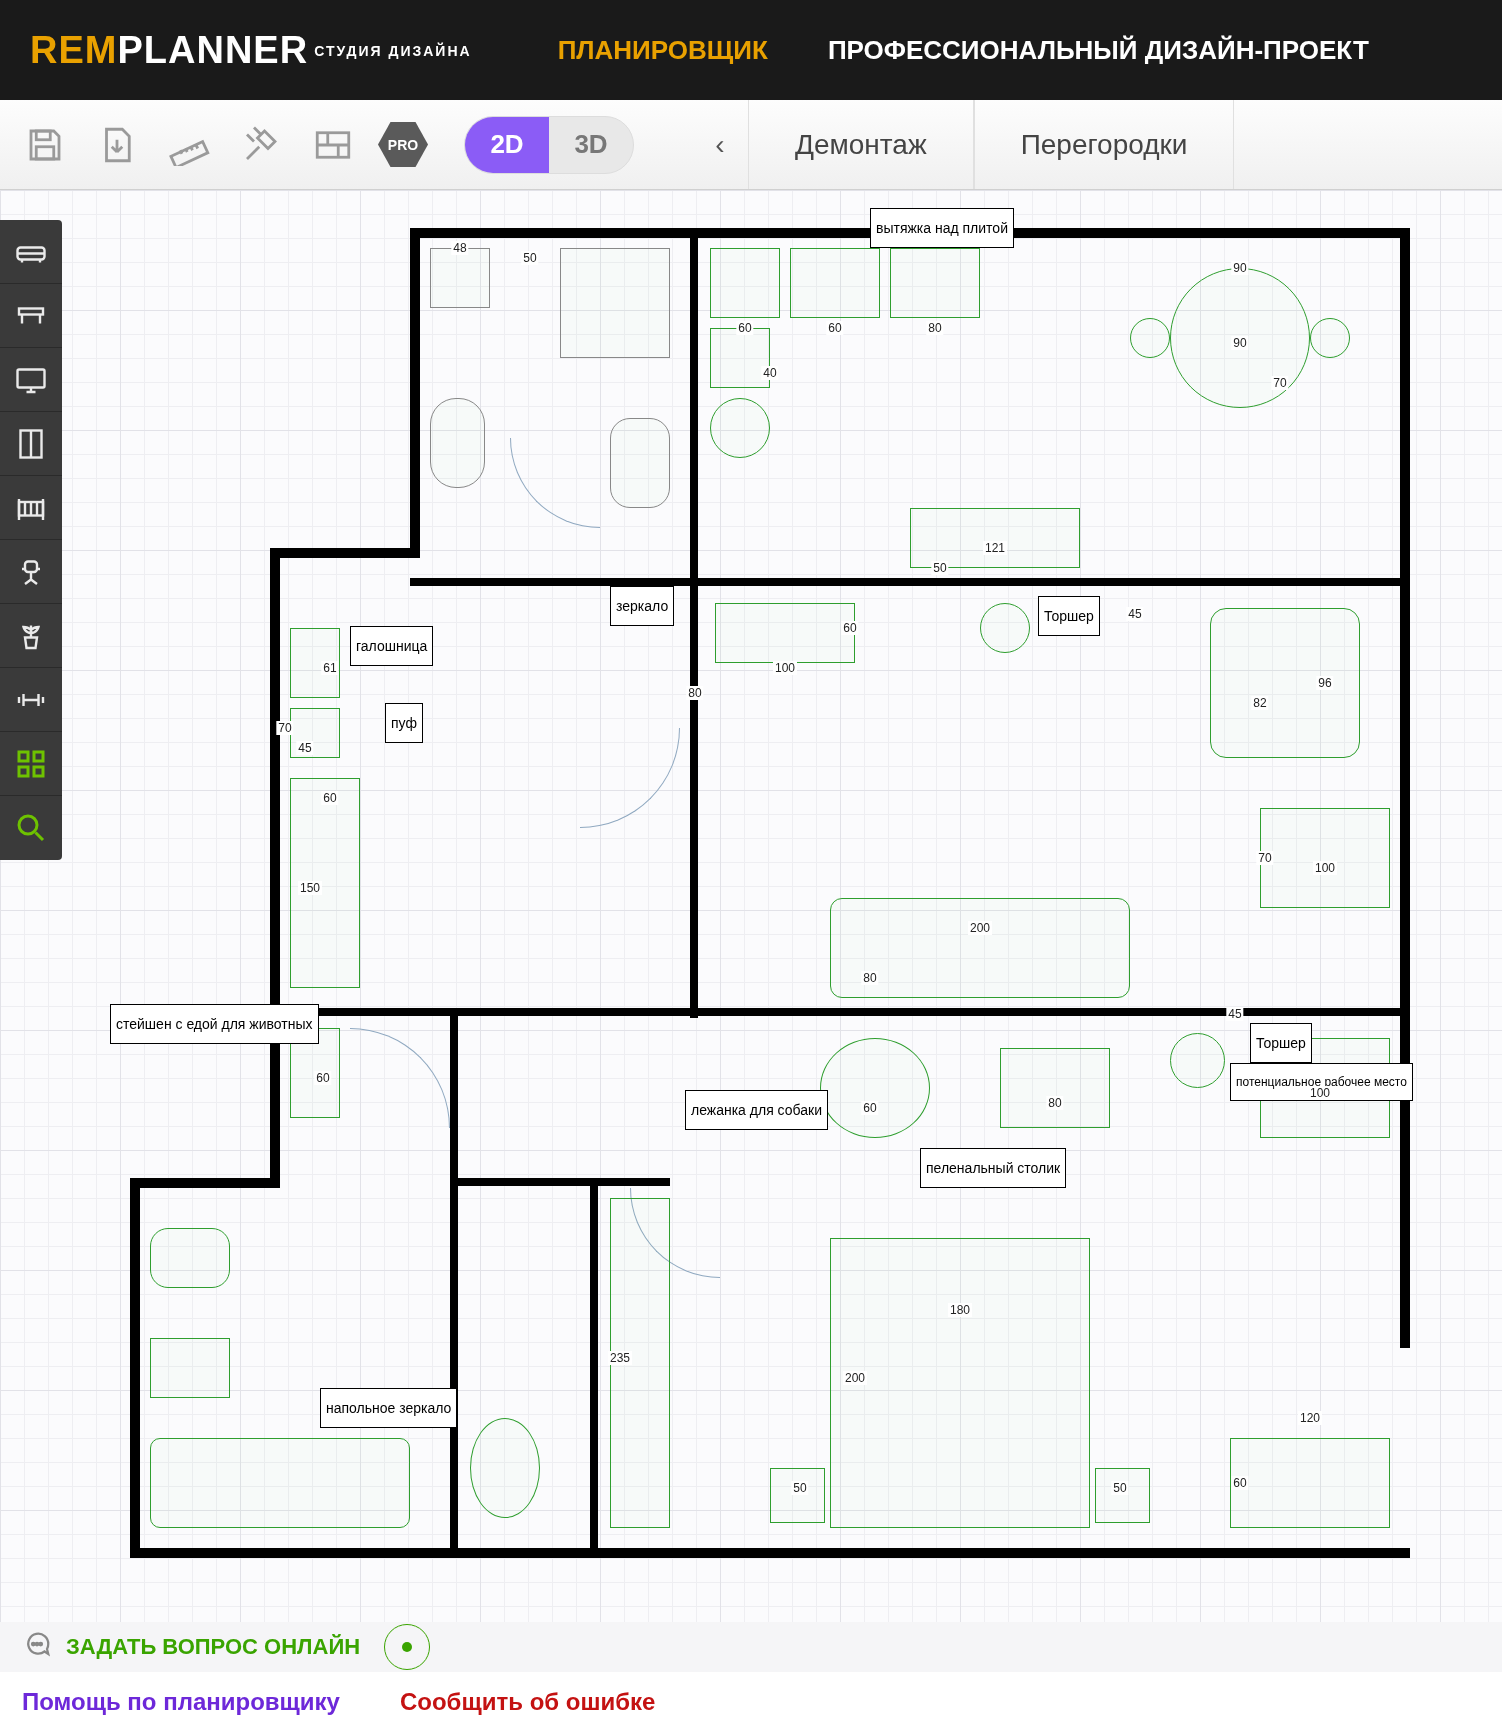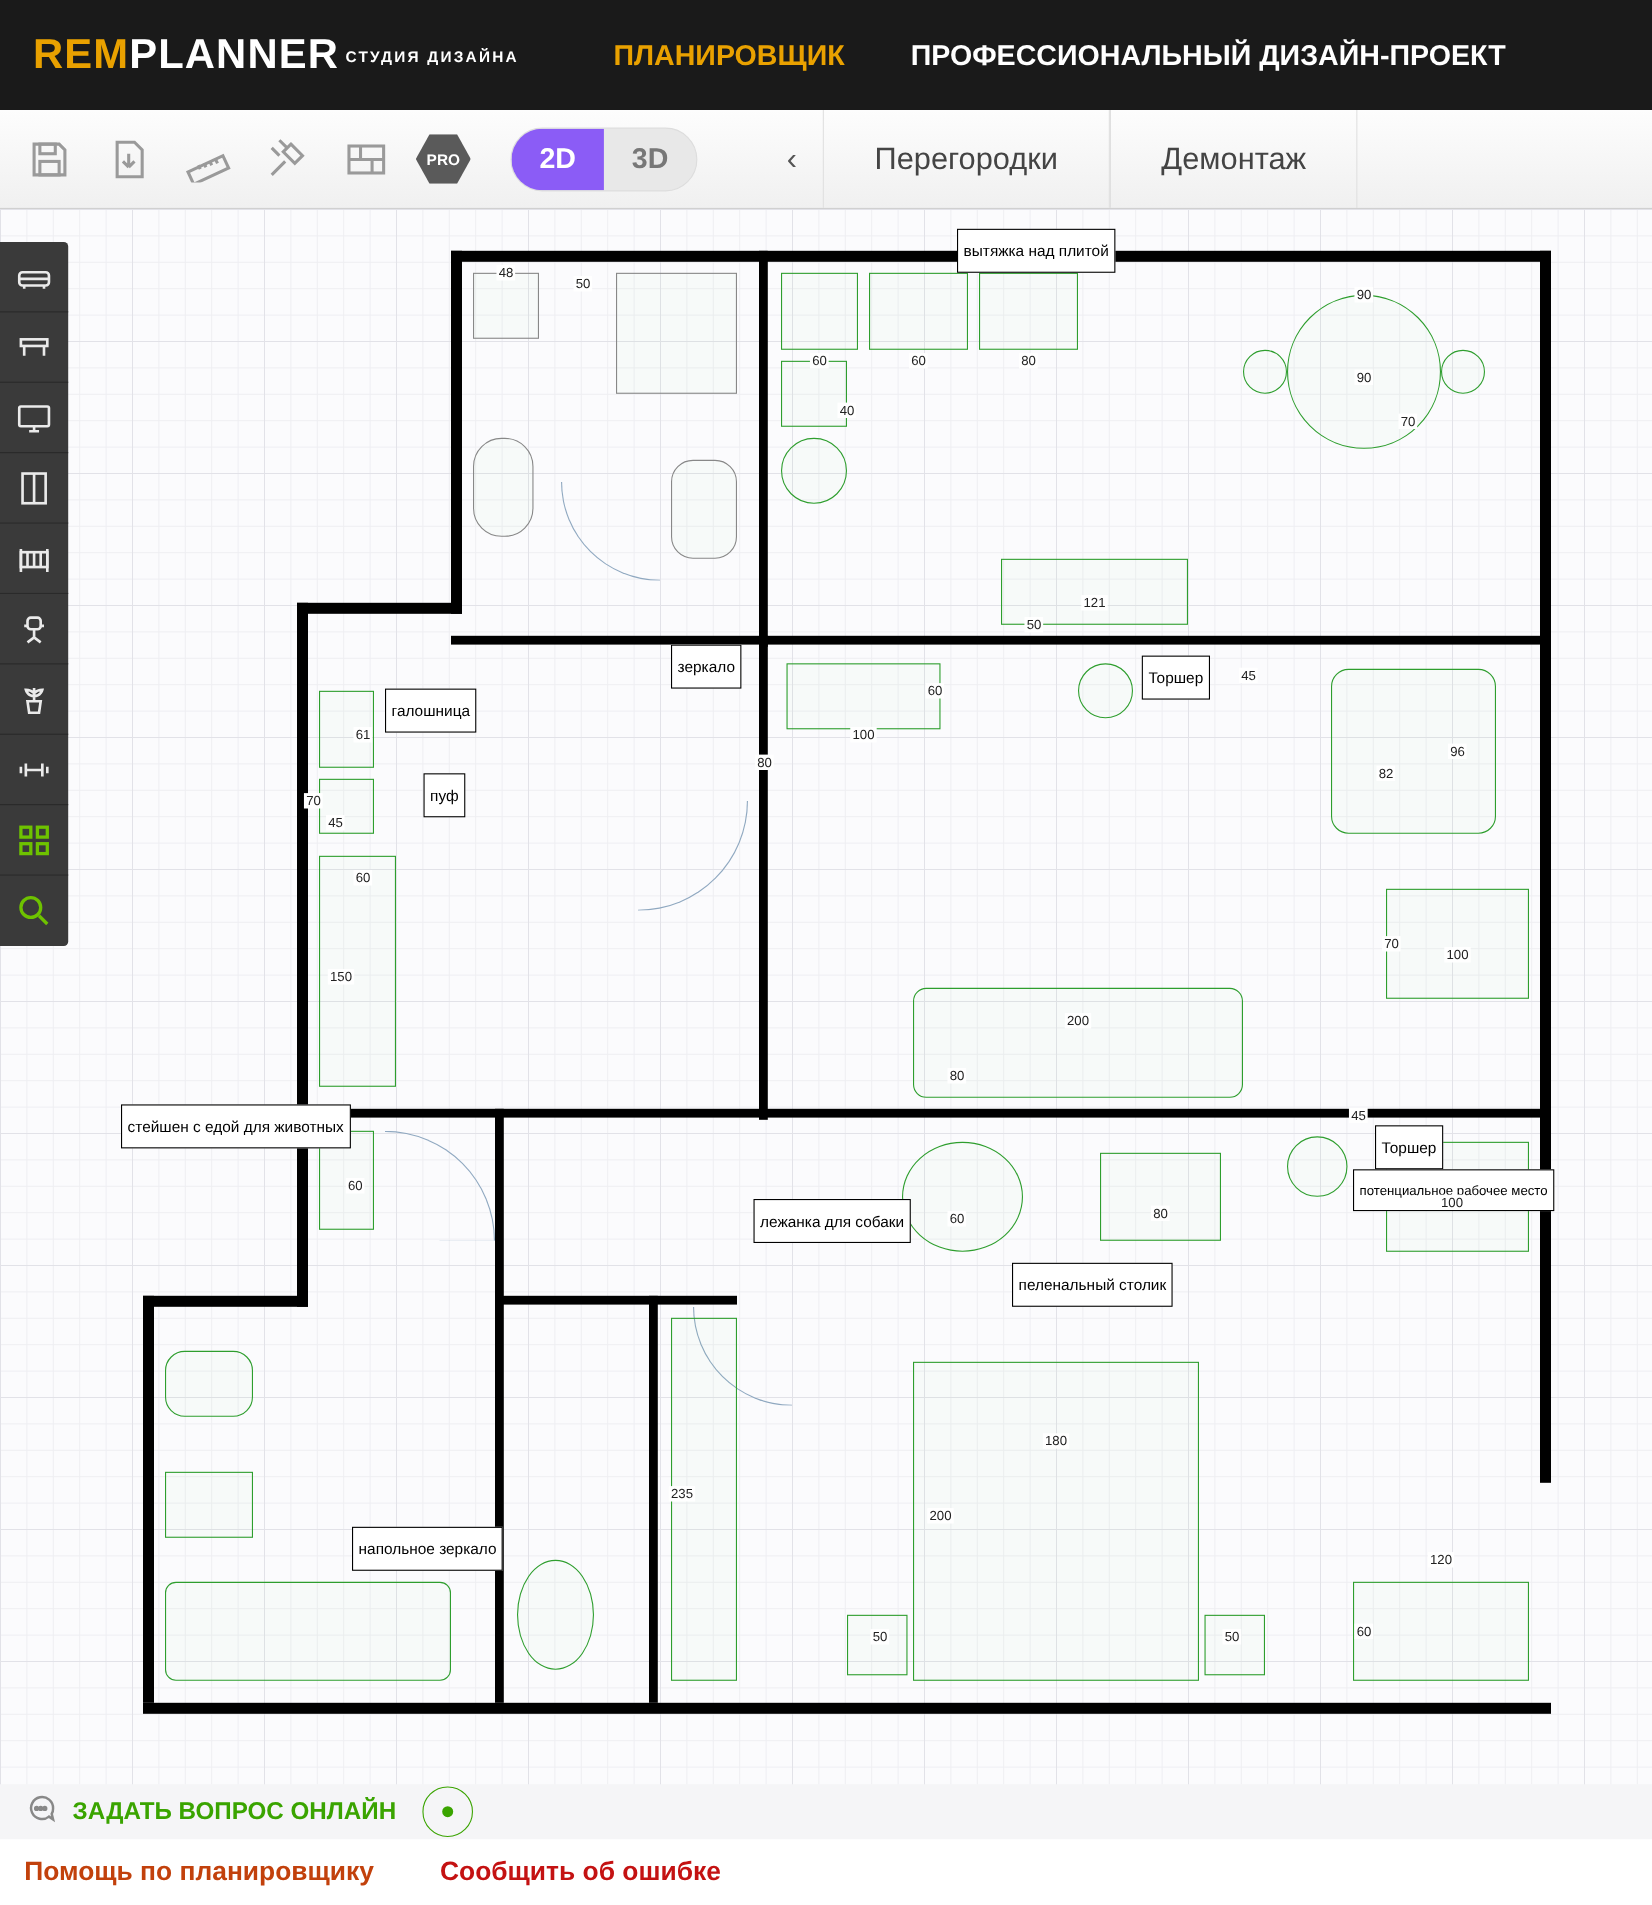--- a/index.html
+++ b/index.html
@@ -156,21 +156,21 @@
     width:46px; height:46px; border:1.5px solid #3aa400; border-radius:50%;
     display:flex; align-items:center; justify-content:center; margin-left:10px;
   }
   .chat-bar .ring::after { content:""; width:10px; height:10px; background:#3aa400; border-radius:50%; }
   .chat-icon { color:#888; }
   .footer-links {
     position:absolute; left:0; right:0; bottom:0; height:60px;
     display:flex; align-items:center; padding:0 22px; gap:60px;
     background:#fff; font-size:24px; font-weight:700;
   }
-  .lnk-blue { color:#c2410c; cursor:pointer; }
+  .lnk-blue { color:#6d28d9; cursor:pointer; }
   .lnk-red { color:#c41212; cursor:pointer; }
 </style>
 </head>
 <body>
 
 <div class="header">
   <div class="logo">
     <div class="logo-top">
       <span class="rem">REM</span><span class="planner">PLANNER</span>
     </div>
@@ -212,22 +212,22 @@
         <path d="M3 12h18M9 5v7M15 12v7M12 5v0"></path>
       </svg>
   </div>
   <div class="pro-badge">PRO</div>
   <div class="view-toggle">
     <div class="vt-2d">2D</div>
     <div class="vt-3d">3D</div>
   </div>
   <div class="tab-bar">
     <div class="tab-prev">‹</div>
+    <div class="tab-item">Демонтаж</div>
     <div class="tab-item">Перегородки</div>
-    <div class="tab-item">Демонтаж</div>
   </div>
 </div>
 
 <div class="canvas">
   <div class="plan">
 
     <div class="wall w-top1"></div>
     <div class="wall w-right"></div>
     <div class="wall w-bottom"></div>
     <div class="wall w-left1"></div>

